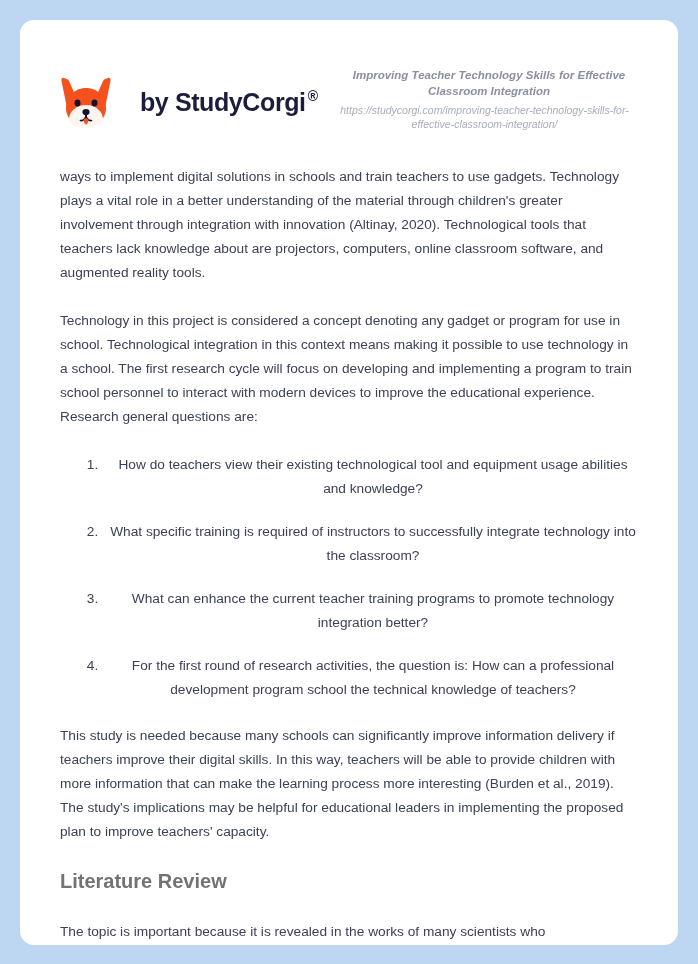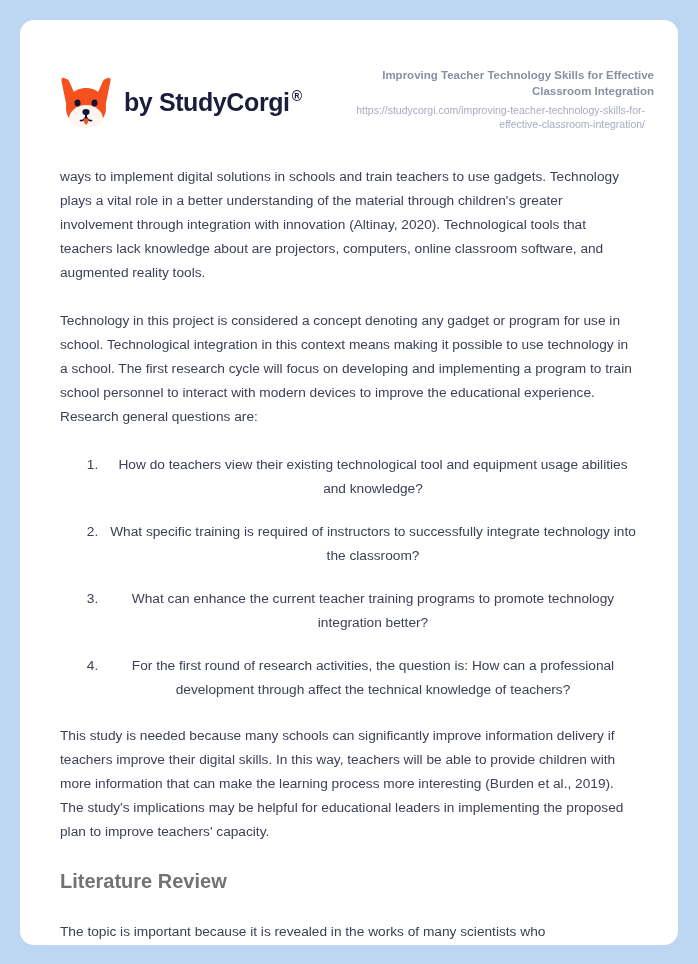--- a/index.html
+++ b/index.html
@@ -28,44 +28,45 @@
   
   .header {
     display: flex;
     align-items: flex-start;
     justify-content: space-between;
     padding: 44px 24px 0 40px;
   }
   .brand {
     display: flex;
     align-items: center;
-    gap: 12px;
+    gap: 28px;
     padding-top: 10px;
     text-align: center;
   }
   .corgi-logo { width: 52px; height: 56px; display: block; flex: 0 0 auto; }
   .brand-text {
     font-size: 25px;
     font-weight: bold;
     color: #1c1c3c;
     letter-spacing: -0.4px;
     white-space: nowrap;
     position: relative;
   }
   .brand-reg {
     font-size: 14px;
     font-weight: bold;
     color: #1c1c3c;
     vertical-align: super;
     margin-left: 2px;
   }
   .header-meta {
-    text-align: right;
+    text-align: center;
     max-width: 330px;
     padding-top: 4px;
+    font-style: italic;
   }
   .header-title {
     font-size: 11.5px;
     font-weight: bold;
     color: #8b8fa3;
     line-height: 1.35;
     margin: 0;
   }
   .header-url {
     font-size: 10.5px;
@@ -150,21 +151,21 @@
   <div class="content">
 
     <p>ways to implement digital solutions in schools and train teachers to use gadgets. Technology plays a vital role in a better understanding of the material through children's greater involvement through integration with innovation (Altinay, 2020). Technological tools that teachers lack knowledge about are projectors, computers, online classroom software, and augmented reality tools.</p>
 
     <p>Technology in this project is considered a concept denoting any gadget or program for use in school. Technological integration in this context means making it possible to use technology in a school. The first research cycle will focus on developing and implementing a program to train school personnel to interact with modern devices to improve the educational experience. Research general questions are:</p>
 
     <ol class="questions">
       <li>How do teachers view their existing technological tool and equipment usage abilities and knowledge?</li>
       <li>What specific training is required of instructors to successfully integrate technology into the classroom?</li>
       <li>What can enhance the current teacher training programs to promote technology integration better?</li>
-      <li>For the first round of research activities, the question is: How can a professional development through affect the technical knowledge of teachers?</li>
+      <li>For the first round of research activities, the question is: How can a professional development program school the technical knowledge of teachers?</li>
     </ol>
 
     <p>This study is needed because many schools can significantly improve information delivery if teachers improve their digital skills. In this way, teachers will be able to provide children with more information that can make the learning process more interesting (Burden et al., 2019). The study's implications may be helpful for educational leaders in implementing the proposed plan to improve teachers' capacity.</p>
 
     <h2 class="section-heading">Literature Review</h2>
 
     <p>The topic is important because it is revealed in the works of many scientists who</p>
 
   </div>
 

